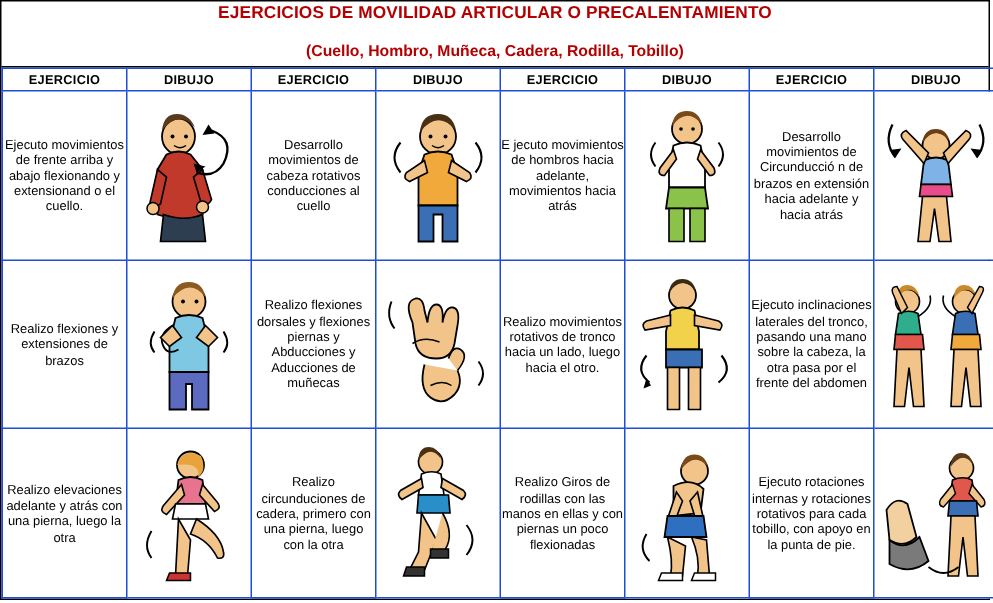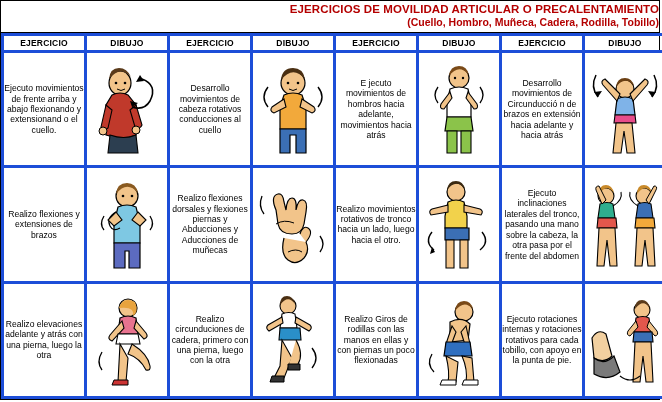--- a/index.html
+++ b/index.html
@@ -10,39 +10,40 @@
   }
   .sheet{
     width:660px;height:400px;
     border:1px solid #000;
     box-sizing:border-box;
     display:flex;flex-direction:column;
   }
   .title-bar{
     border-bottom:1px solid #000;
     padding:2px 0 3px 0;
-    text-align:right;
+    text-align:center;
     flex:0 0 auto;
   }
   .title-main{
     font-size:11.5px;font-weight:bold;color:#b40000;letter-spacing:.1px;
     line-height:13px;
   }
   .title-sub{
     font-size:10.5px;font-weight:bold;color:#b40000;
     line-height:13px;
+    margin-top:12px;
   }
   table.grid{
     border-collapse:collapse;
     width:100%;
     table-layout:fixed;
     flex:1 1 auto;
   }
   table.grid td, table.grid th{
-    border:3px solid #1d4ed8;
+    border:1px solid #1d4ed8;
     vertical-align:middle;
     padding:0;
   }
   th.head{
     font-size:8.5px;font-weight:bold;
     height:14px;
     text-align:center;
     letter-spacing:.2px;
   }
   td.text{

